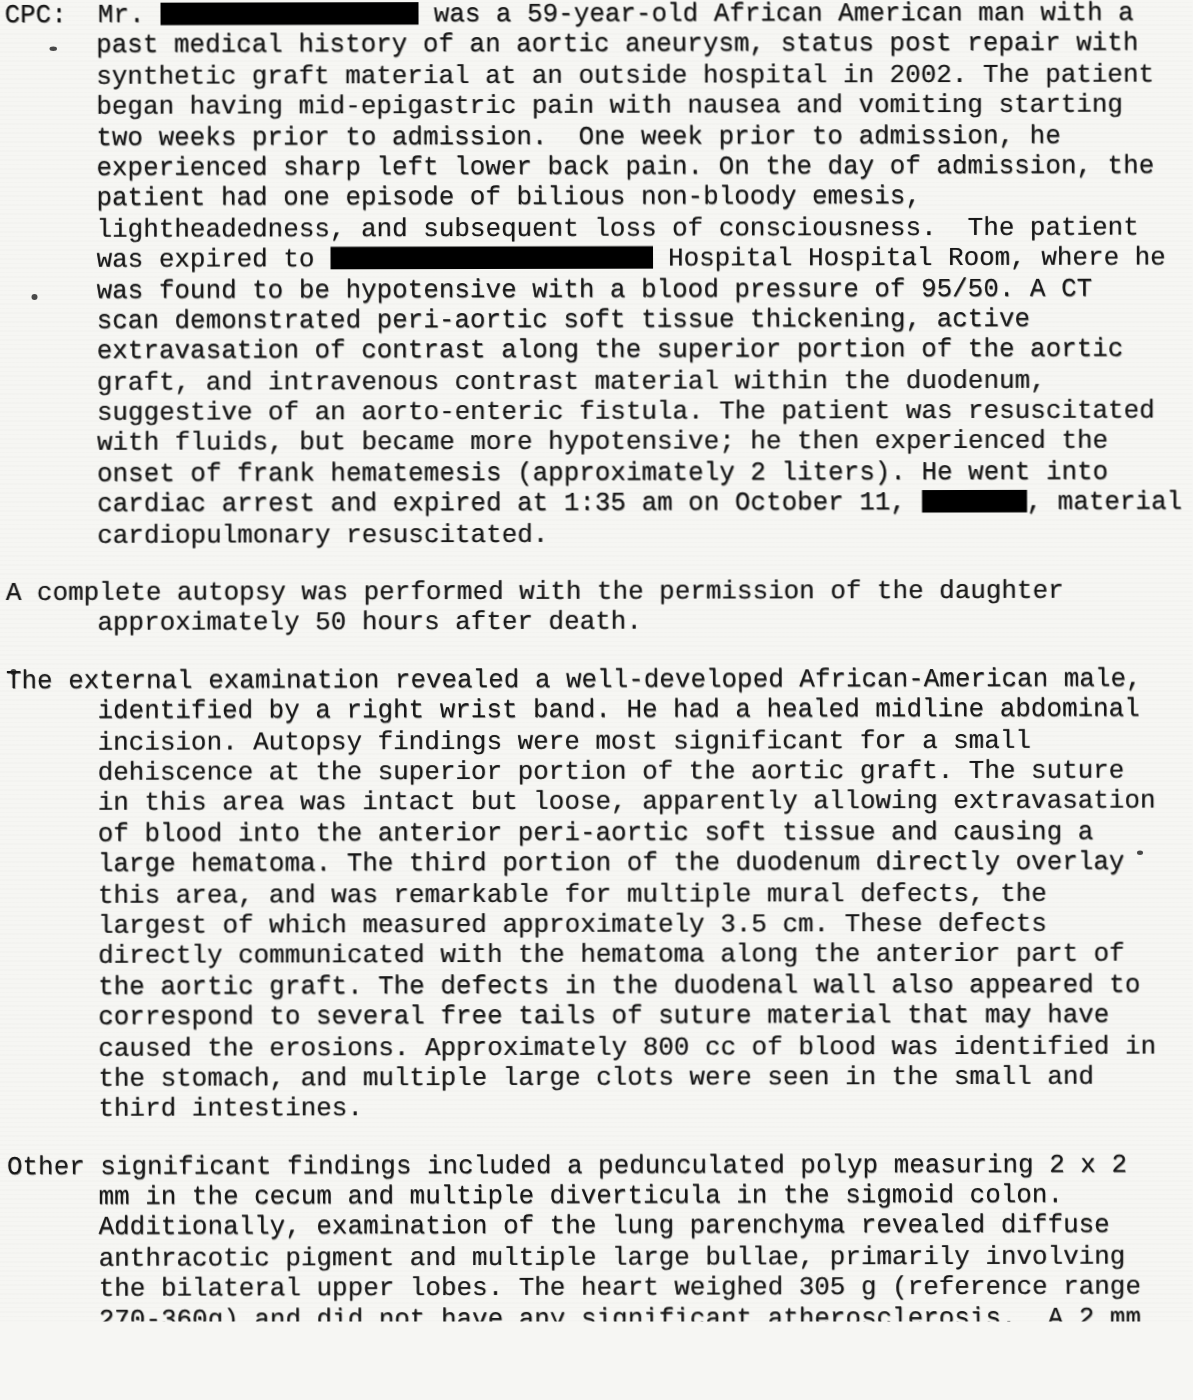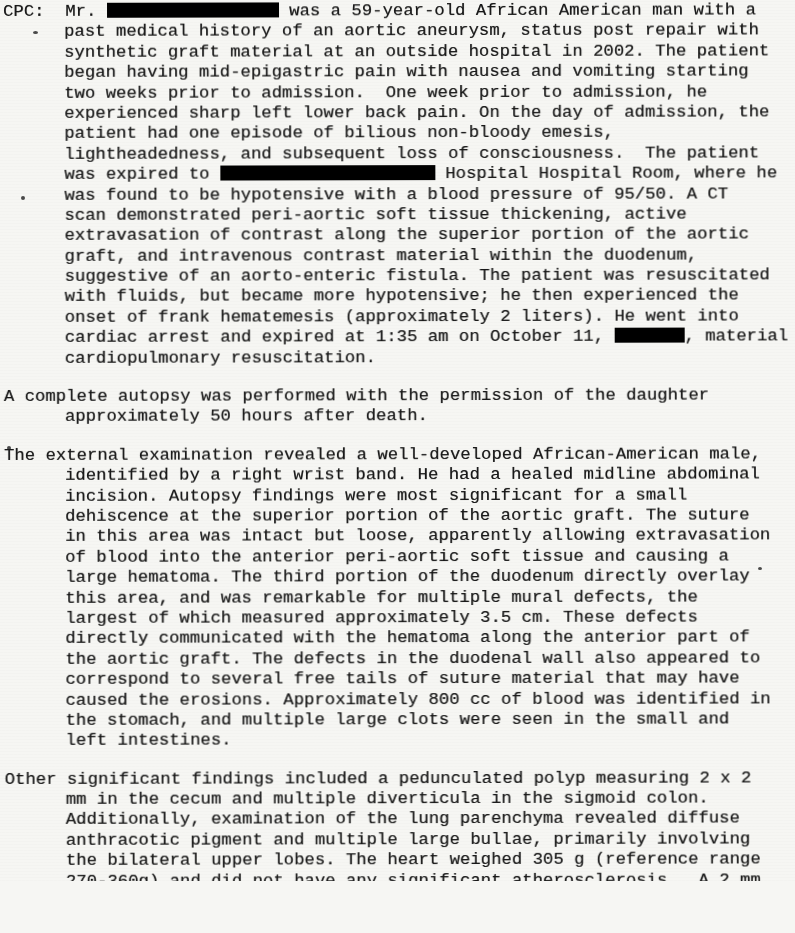--- a/index.html
+++ b/index.html
@@ -68,42 +68,42 @@
         <div class="line indent"><span>lightheadedness, and subsequent loss of consciousness.  The patient</span></div>
         <div class="line indent"><span>was expired to </span><span class="redact" style="width: 215px;"></span><span> Hospital Hospital Room, where he</span></div>
         <div class="line indent"><span>was found to be hypotensive with a blood pressure of 95/50. A CT</span></div>
         <div class="line indent"><span>scan demonstrated peri-aortic soft tissue thickening, active</span></div>
         <div class="line indent"><span>extravasation of contrast along the superior portion of the aortic</span></div>
         <div class="line indent"><span>graft, and intravenous contrast material within the duodenum,</span></div>
         <div class="line indent"><span>suggestive of an aorto-enteric fistula. The patient was resuscitated</span></div>
         <div class="line indent"><span>with fluids, but became more hypotensive; he then experienced the</span></div>
         <div class="line indent"><span>onset of frank hematemesis (approximately 2 liters). He went into</span></div>
         <div class="line indent"><span>cardiac arrest and expired at 1:35 am on October 11, </span><span class="redact" style="width: 70px;"></span><span>, material</span></div>
-        <div class="line indent"><span>cardiopulmonary resuscitation.</span></div>
+        <div class="line indent"><span>cardiopulmonary resuscitated.</span></div>
       </div>
       <div class="para">
         <div class="line"><span>A complete autopsy was performed with the permission of the daughter</span></div>
         <div class="line indent"><span>approximately 50 hours after death.</span></div>
       </div>
       <div class="para">
         <div class="line"><span>The external examination revealed a well-developed African-American male,</span></div>
         <div class="line indent"><span>identified by a right wrist band. He had a healed midline abdominal</span></div>
         <div class="line indent"><span>incision. Autopsy findings were most significant for a small</span></div>
         <div class="line indent"><span>dehiscence at the superior portion of the aortic graft. The suture</span></div>
         <div class="line indent"><span>in this area was intact but loose, apparently allowing extravasation</span></div>
         <div class="line indent"><span>of blood into the anterior peri-aortic soft tissue and causing a</span></div>
         <div class="line indent"><span>large hematoma. The third portion of the duodenum directly overlay</span></div>
         <div class="line indent"><span>this area, and was remarkable for multiple mural defects, the</span></div>
         <div class="line indent"><span>largest of which measured approximately 3.5 cm. These defects</span></div>
         <div class="line indent"><span>directly communicated with the hematoma along the anterior part of</span></div>
         <div class="line indent"><span>the aortic graft. The defects in the duodenal wall also appeared to</span></div>
         <div class="line indent"><span>correspond to several free tails of suture material that may have</span></div>
         <div class="line indent"><span>caused the erosions. Approximately 800 cc of blood was identified in</span></div>
         <div class="line indent"><span>the stomach, and multiple large clots were seen in the small and</span></div>
-        <div class="line indent"><span>left intestines.</span></div>
+        <div class="line indent"><span>third intestines.</span></div>
       </div>
       <div class="para">
         <div class="line"><span>Other significant findings included a pedunculated polyp measuring 2 x 2</span></div>
         <div class="line indent"><span>mm in the cecum and multiple diverticula in the sigmoid colon.</span></div>
         <div class="line indent"><span>Additionally, examination of the lung parenchyma revealed diffuse</span></div>
         <div class="line indent"><span>anthracotic pigment and multiple large bullae, primarily involving</span></div>
         <div class="line indent"><span>the bilateral upper lobes. The heart weighed 305 g (reference range</span></div>
         <div class="line indent"><span>270-360g) and did not have any significant atherosclerosis.  A 2 mm</span></div>
         <div class="line indent"><span>area of apical fibrosis was identified in the left ventricle. The</span></div>
       </div>

